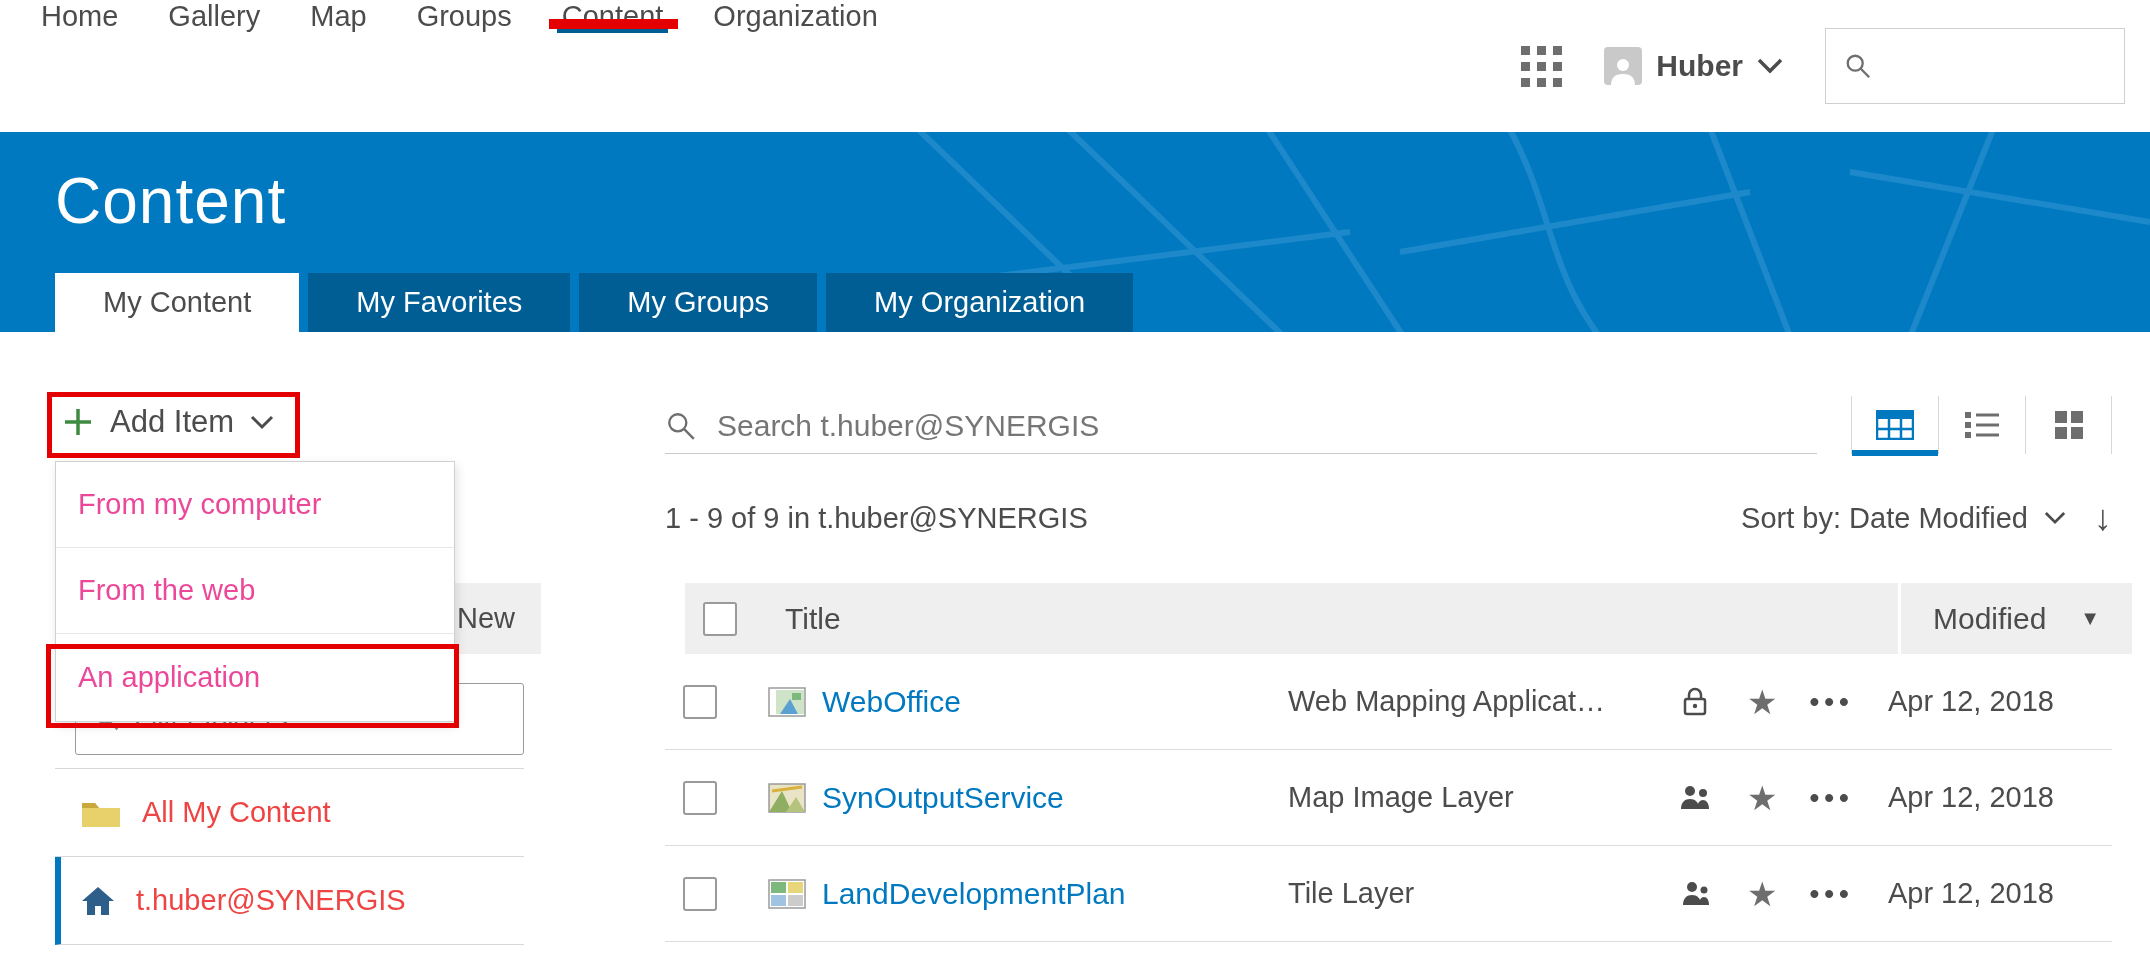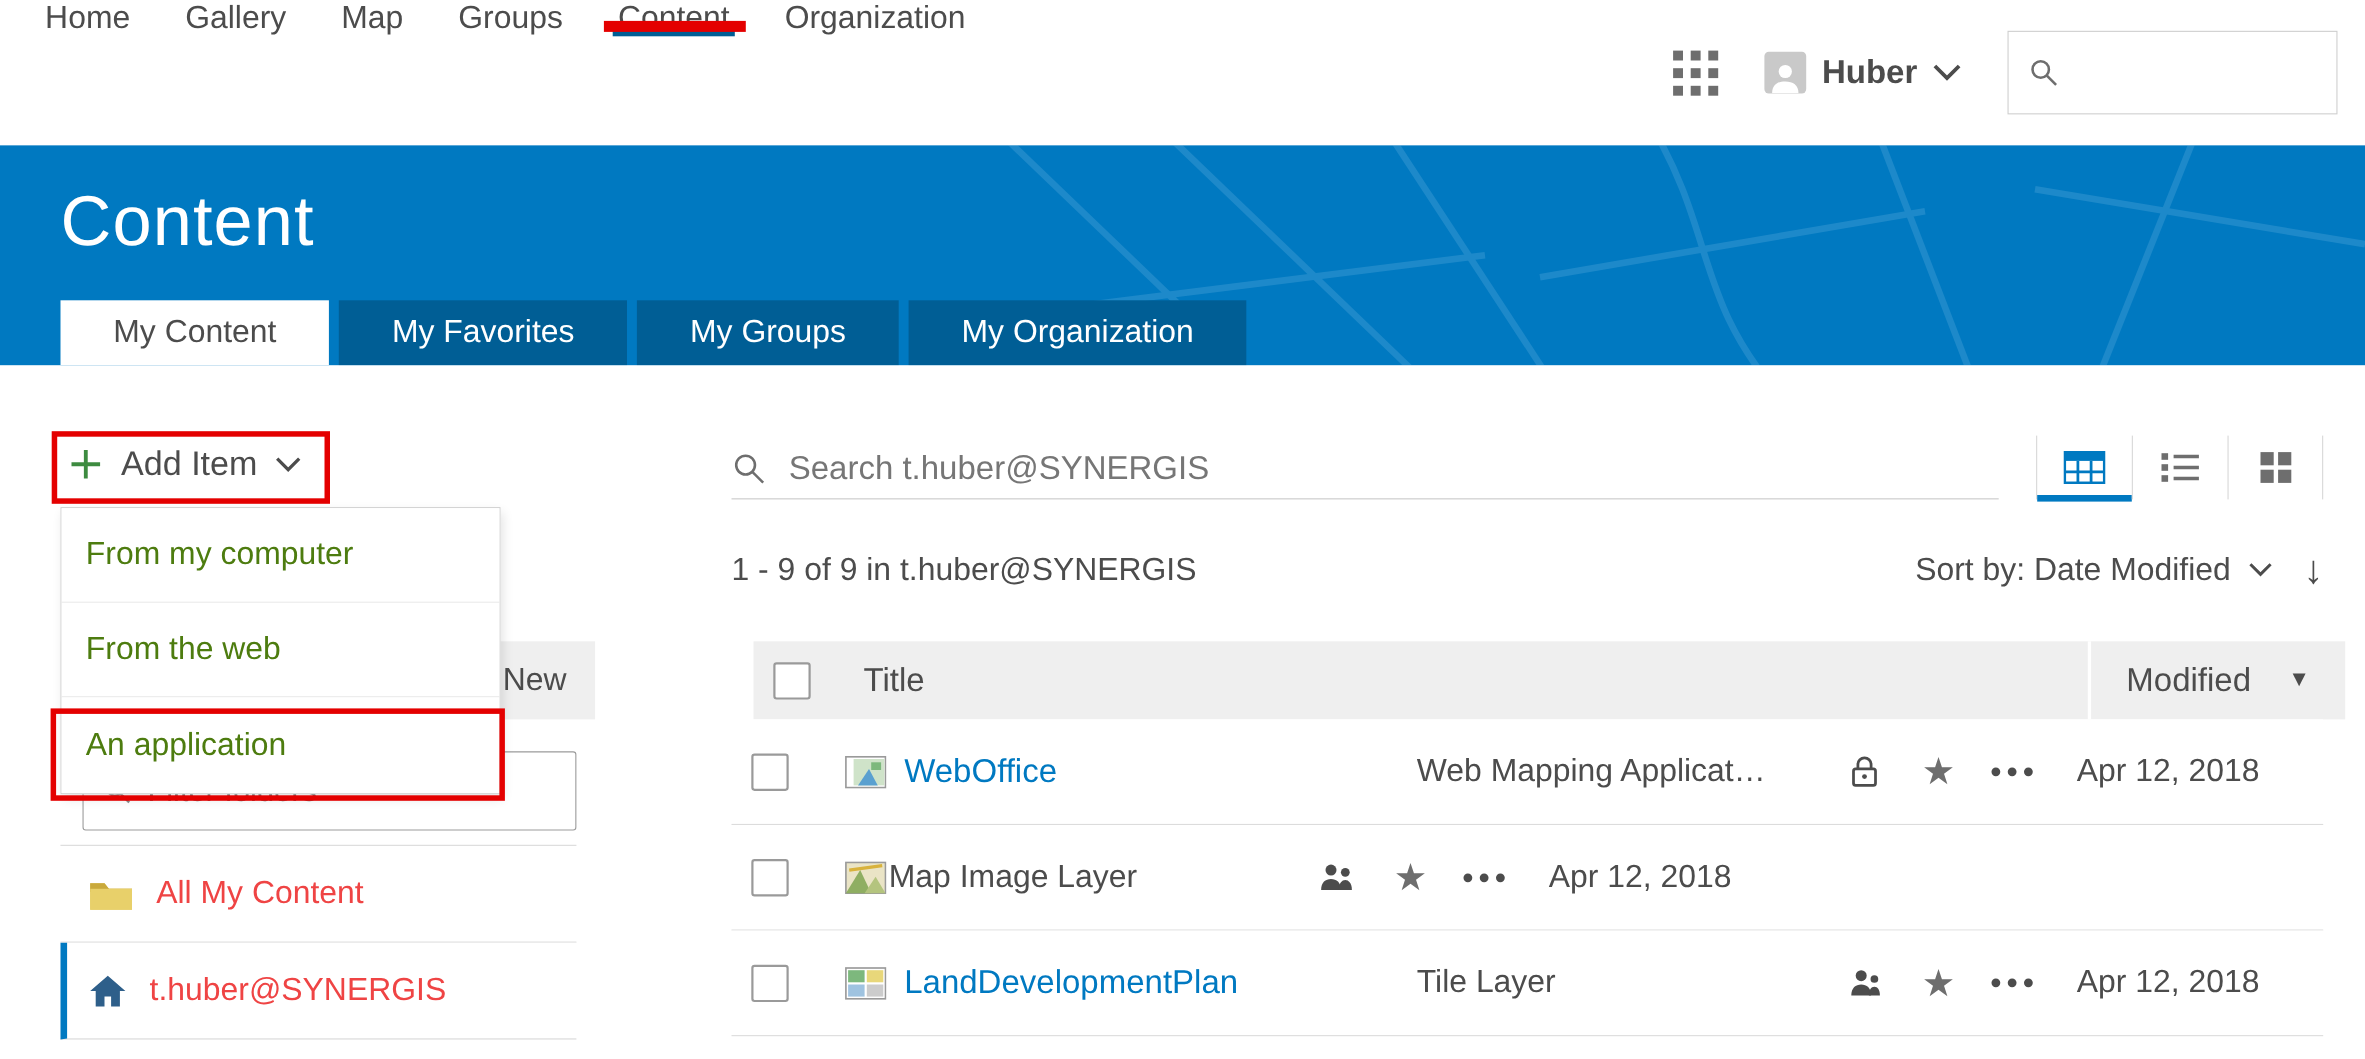--- a/index.html
+++ b/index.html
@@ -41,21 +41,21 @@
   .add-item { position:absolute; left:62px; top:404px; display:flex; align-items:center; gap:16px; font-size:31px; color:#4c4c4c; cursor:pointer; z-index:6; }
   .annot-add { position:absolute; left:47px; top:392px; width:253px; height:66px; border:5px solid #e40000; pointer-events:none; z-index:50; }
 
   .folders-header { position:absolute; left:55px; top:583px; width:486px; height:71px; background:#efefef; z-index:2; display:flex; align-items:center; justify-content:flex-end; padding-right:26px; font-size:29px; color:#4c4c4c; }
   .new-btn { cursor:pointer; }
 
   .filter-box { position:absolute; left:75px; top:683px; width:449px; height:72px; border:1px solid #9b9b9b; border-radius:3px; background:#fff; z-index:1; display:flex; align-items:center; gap:14px; padding:0 18px; }
   .filter-box input { border:none; outline:none; font-size:28px; width:330px; font-family:"Liberation Sans",sans-serif; }
 
   .dropdown { position:absolute; left:55px; top:461px; width:400px; background:#fff; border:1px solid #d0d0d0; box-shadow:2px 4px 10px rgba(0,0,0,0.12); z-index:10; }
-  .dropdown-item { height:86px; display:flex; align-items:center; padding-left:22px; font-size:29px; color:#4d7c0f; border-bottom:1px solid #e6e6e6; background:#fff; cursor:pointer;text-align:right; }
+  .dropdown-item { height:86px; display:flex; align-items:center; padding-left:22px; font-size:29px; color:#ec4899; border-bottom:1px solid #e6e6e6; background:#fff; cursor:pointer;text-align:right; }
   .dropdown-item.last { border-bottom:none; height:87px; }
   .annot-app { position:absolute; left:-10px; right:-5px; top:182px; height:84px; border:5px solid #e40000; pointer-events:none; z-index:40; }
 
   .folder-list { position:absolute; left:55px; top:768px; width:469px; z-index:1; border-top:1px solid #d8d8d8; }
   .folder-row { height:88px; display:flex; align-items:center; gap:20px; padding-left:25px; border-bottom:1px solid #d8d8d8; font-size:29px; color:#ef4444; cursor:pointer; background:#fff; }
   .folder-row.selected { border-left:6px solid #0079c1; padding-left:19px; }
 
   
   .search-row { position:absolute; left:665px; top:398px; width:1152px; height:56px; border-bottom:1px solid #c9c9c9; display:flex; align-items:center; gap:20px; }
   .search-row input { border:none; outline:none; font-size:30px; width:1000px; font-family:"Liberation Sans",sans-serif; }
@@ -297,20 +297,21 @@
   <div class="table-row">
     <span class="checkbox"></span>
     <span class="thumb">
       <svg width="38" height="30" viewBox="0 0 38 30">
           <rect x="1" y="1" width="36" height="28" fill="#eae4c6" stroke="#9a9a9a" stroke-width="1.5"></rect>
           <polygon points="1,29 14,8 24,29" fill="#8fae62"></polygon>
           <polygon points="18,29 28,14 37,29" fill="#b4c47e"></polygon>
           <path d="M4 8 L34 4" stroke="#d8b23c" stroke-width="3" fill="none"></path>
         </svg>
     </span>
+    <span class="row-title">SynOutputService</span>
     <span class="row-type">Map Image Layer</span>
     <span class="share-icon">
       <svg width="32" height="30" viewBox="0 0 32 30">
           <circle cx="11" cy="8" r="5" fill="#4c4c4c"></circle>
           <path d="M2 26 c0-7 4-10 9-10 s9 3 9 10 z" fill="#4c4c4c"></path>
           <circle cx="24" cy="10" r="4" fill="#4c4c4c"></circle>
           <path d="M18 26 c0-6 3-9 6-9 s6 3 6 9 z" fill="#4c4c4c"></path>
         </svg>
     </span>
     <span class="star">★</span>

